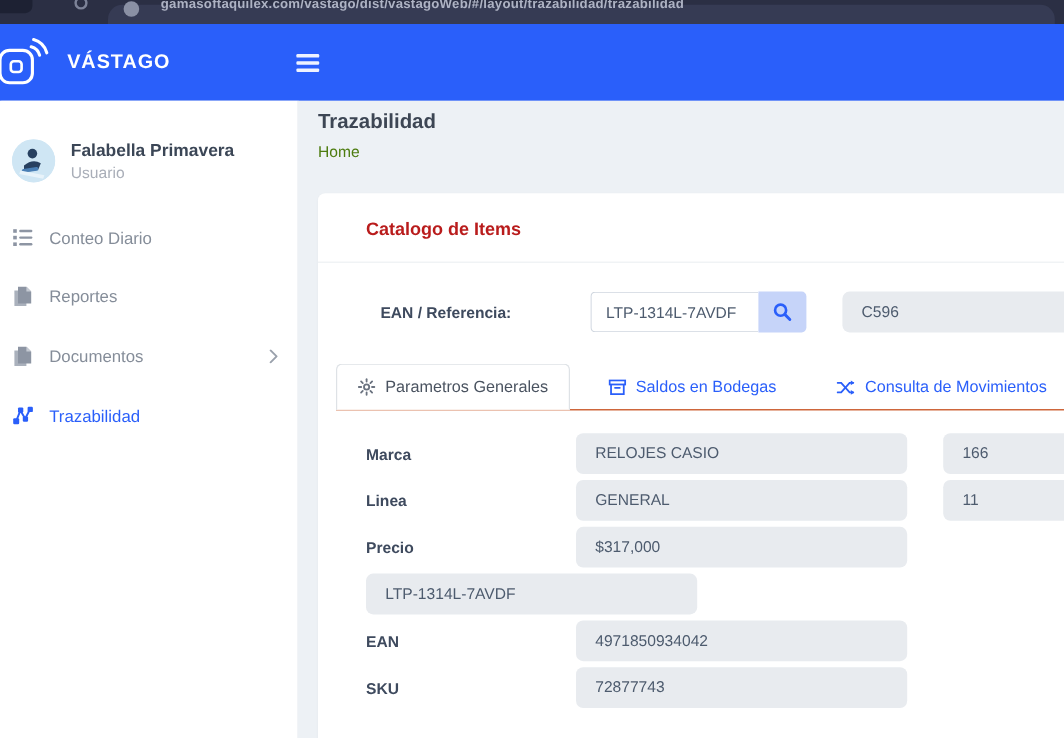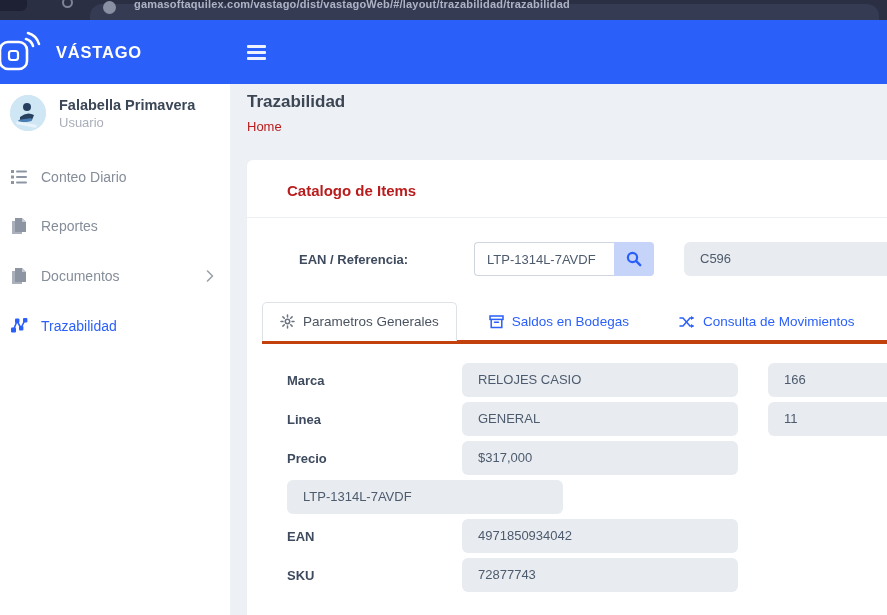--- a/index.html
+++ b/index.html
@@ -51,22 +51,22 @@
   .header-main { flex: 1; display: flex; align-items: center; }
   .hamburger { margin-left: 17px; cursor: pointer; }
   .hamburger span {
     display: block; width: 19px; height: 3px; background: #eef2ff;
     border-radius: 1px; margin: 3px 0;
   }
 
   
   .layout { display: flex; height: 531px; }
   .sidebar {
-    width: 230px; flex: none; background: #ffffff;
-    box-shadow: 1px 0 0 #e6eaef; padding-top: 7px;
+    width: 248px; flex: none; background: #ffffff;
+    box-shadow: 1px 0 0 #e6eaef; padding-top: 28px;
   }
   .user-block { display: flex; align-items: center; padding: 4px 14px 22px 10px; }
   .avatar {
     width: 36px; height: 36px; border-radius: 50%; background: #cfe6f4;
     flex: none; overflow: hidden; display: flex; align-items: center; justify-content: center;
   }
   .user-meta { margin-left: 13px; }
   .user-name { font-size: 14.5px; font-weight: bold; color: #3b4656; }
   .user-role { font-size: 13px; color: #a9aeb8; margin-top: 2px; }
 
@@ -76,21 +76,21 @@
   }
   .nav-item .nav-icon { width: 18px; flex: none; display: flex; }
   .nav-item .nav-label { margin-left: 13px; flex: 1; }
   .nav-item .chev { flex: none; color: #9aa1ac; }
   .nav-item.active { color: #2a5ffa; }
 
   
   .main { flex: 1; background: #edf1f5; padding-left: 17px; overflow: hidden; }
   .page-title { font-size: 17px; font-weight: bold; color: #3d4654; margin-top: 8px; }
   .breadcrumb-link {
-    display: inline-block; font-size: 13px; color: #b91c1c; margin-top: 7px;
+    display: inline-block; font-size: 13px; color: #4d7c0f; margin-top: 7px;
     text-decoration: none; cursor: pointer;
   }
 
   .card {
     margin-top: 25px; background: #ffffff; border-radius: 6px 0 0 0;
     box-shadow: 0 1px 2px rgba(60,70,90,.06); height: 470px;
   }
   .card-header {
     padding: 22px 40px 17px; border-bottom: 1px solid #edf0f3;
   }
@@ -111,21 +111,21 @@
   }
   .readonly-box {
     height: 34px; background: #e8ebef; border-radius: 6px; padding: 0 16px;
     font-size: 13px; color: #4d5b6e; line-height: 34px; white-space: nowrap;
     overflow: hidden;
   }
   .code-after-search { flex: 1; margin-left: 30px; border-radius: 6px 0 0 6px; }
 
   .tabs-row {
     display: flex; align-items: flex-end; margin: 16px 0 0 15px;
-    border-bottom: 4px solid #c2410c;
+    border-bottom: 1px solid #c2410c;
     text-align: center;
   }
   .tab {
     display: flex; align-items: center; gap: 8px; padding: 11px 17px;
     font-size: 13.5px; color: #2a5ffa; cursor: pointer; margin-bottom: -1px;
     border: 1px solid transparent; white-space: nowrap;
   }
   .tab.active {
     background: #ffffff; border-color: #dee2e6 #dee2e6 #ffffff;
     border-radius: 5px 5px 0 0; color: #4a5360;

